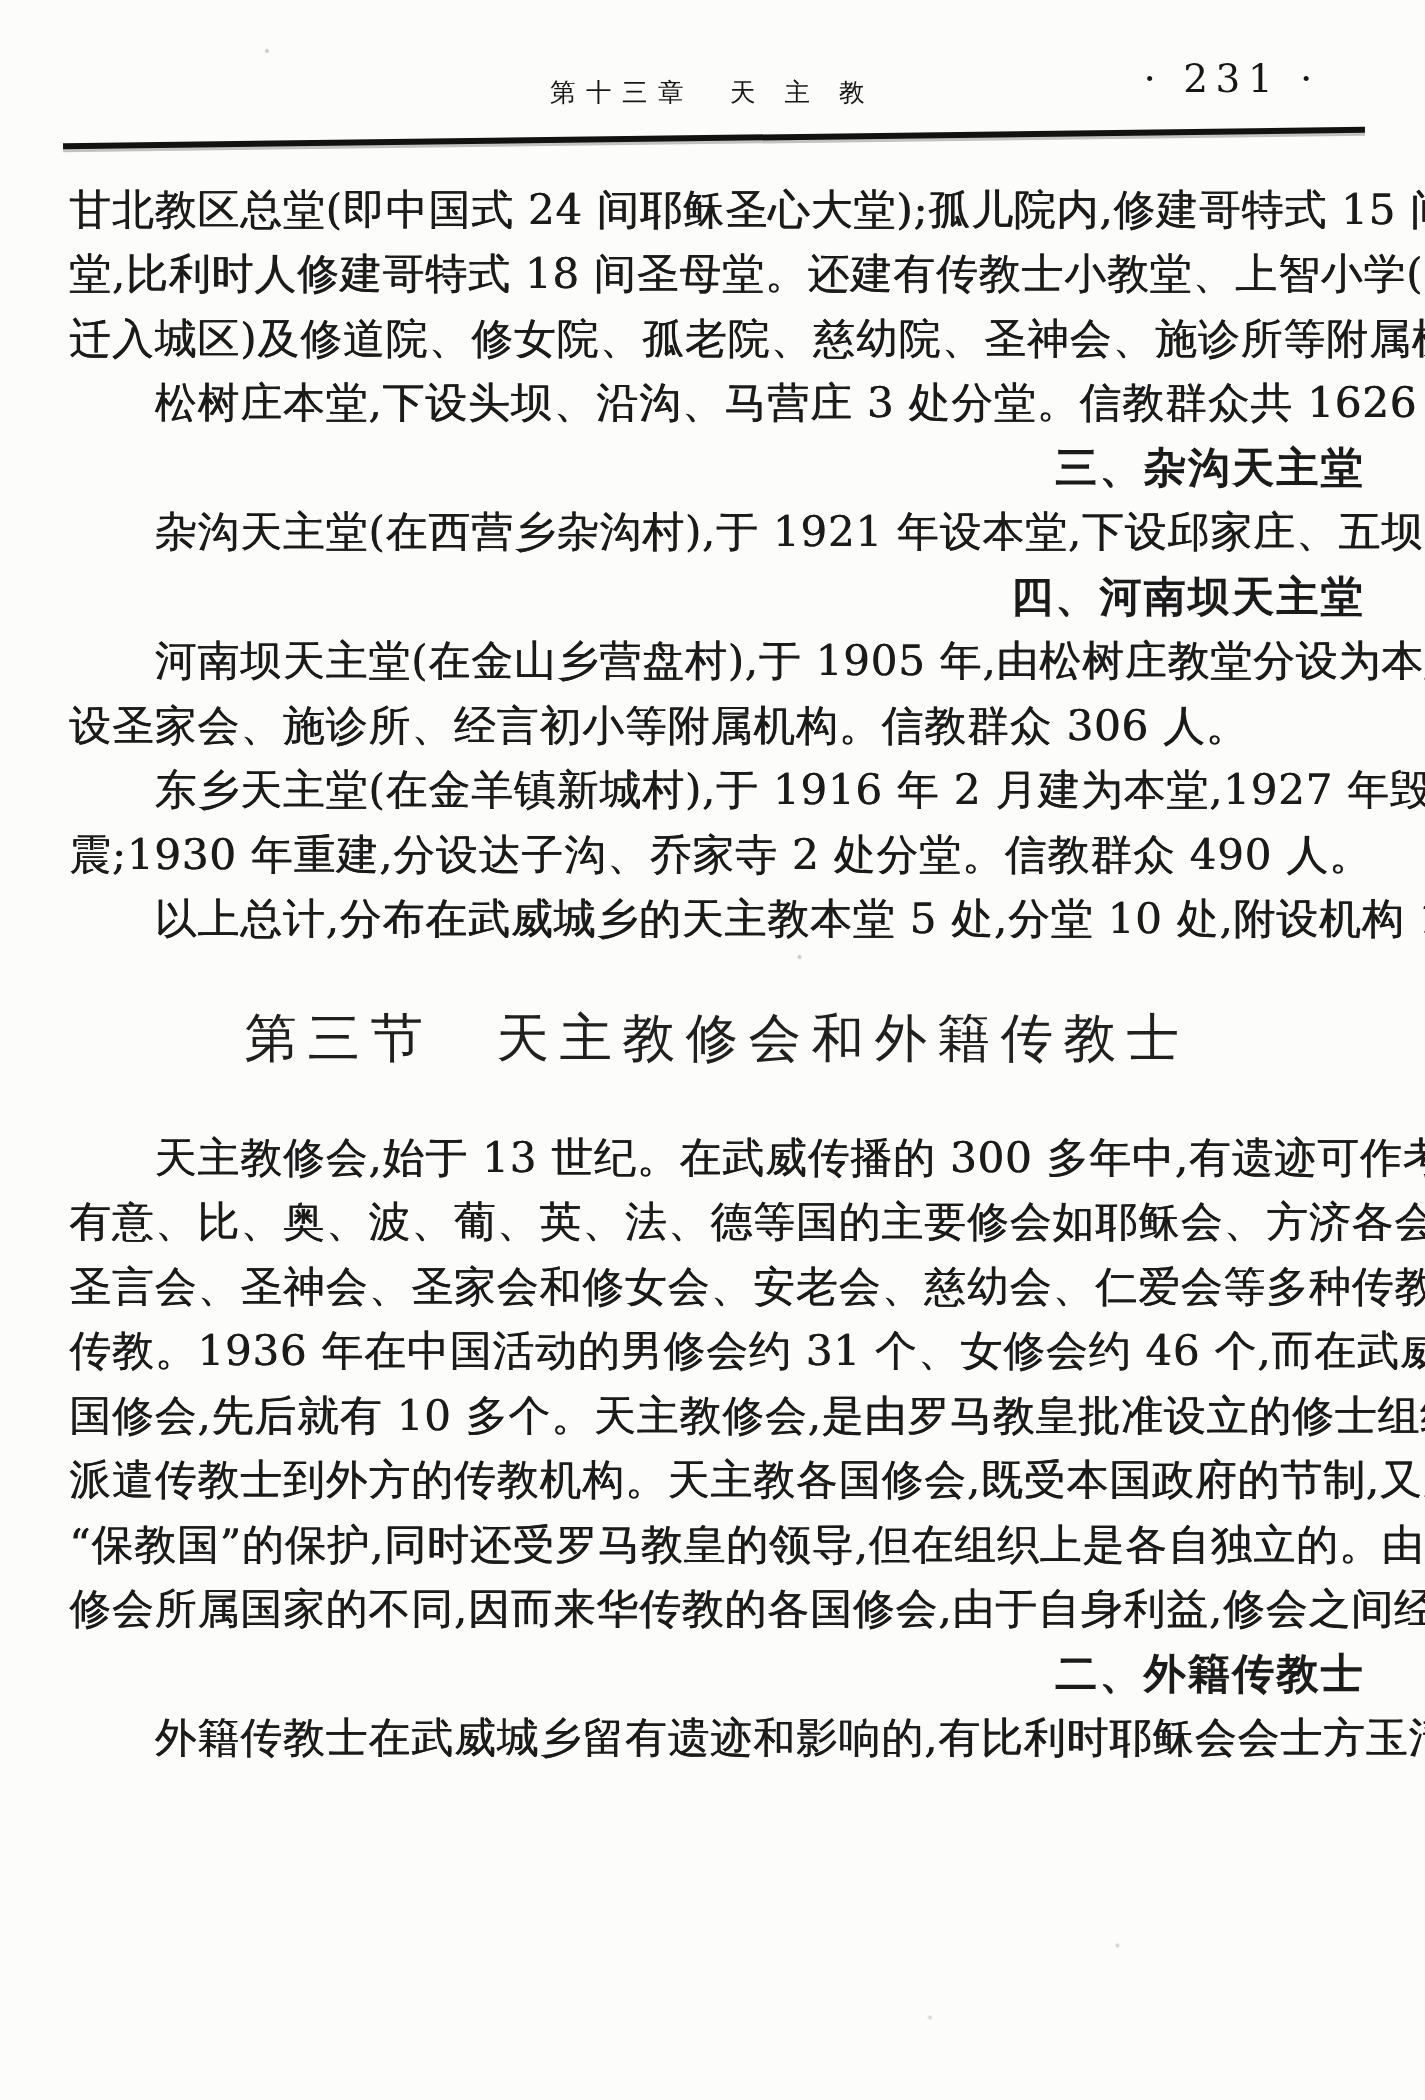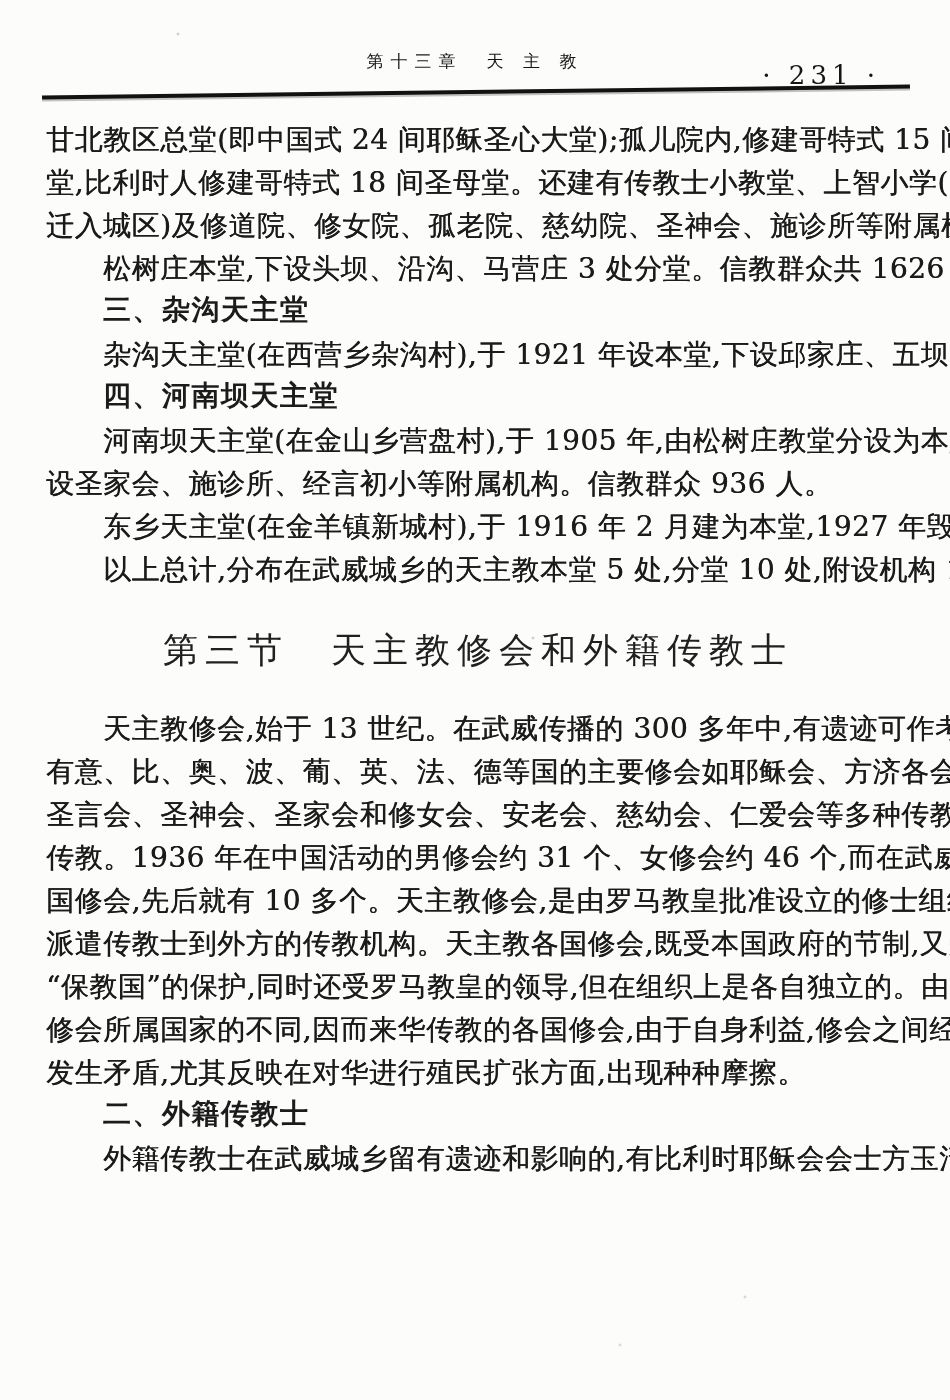--- a/index.html
+++ b/index.html
@@ -29,21 +29,21 @@
     top: 50px;
     left: 0;
     width: 100%;
     text-align: center;
     font-size: 17px;
     letter-spacing: 7px;
     color: #161616;
   }
   .pagenum {
     position: absolute;
-    top: 60px;
+    top: 38px;
     right: 70px;
     font-size: 26px;
     letter-spacing: 5px;
     color: #161616;
     margin-left: 20px;
   }
   .rule {
     position: absolute;
     left: 42px;
     top: 90px;
@@ -61,24 +61,25 @@
   }
   .line {
     font-size: 28px;
     line-height: 43px;
     letter-spacing: 0.5px;
     white-space: nowrap;
     text-shadow: 0.4px 0 0 currentColor;
   }
   .line.indent { padding-left: 57px; }
   .line.heading {
-    font-family: Liberation Mono, monospace;
+    font-family: Liberation Sans, sans-serif;
     font-weight: bold;
     letter-spacing: 1.5px;
     text-shadow: none;
+    text-align: right;
   }
   .line.section-title {
     font-size: 35px;
     line-height: 42px;
     text-align: center;
     letter-spacing: 7px;
     white-space: normal;
     margin: 38px 0 36px 0;
     text-shadow: none;
     color: #202020;
@@ -95,29 +96,29 @@
   <div class="rule"></div>
   <div class="content" id="content">
       <div class="line body">甘北教区总堂(即中国式 24 间耶稣圣心大堂);孤儿院内,修建哥特式 15 间圣婴</div>
       <div class="line body">堂,比利时人修建哥特式 18 间圣母堂。还建有传教士小教堂、上智小学(1929 年</div>
       <div class="line body">迁入城区)及修道院、修女院、孤老院、慈幼院、圣神会、施诊所等附属机构。</div>
       <div class="line body indent">松树庄本堂,下设头坝、沿沟、马营庄 3 处分堂。信教群众共 1626 人。</div>
       <div class="line heading indent">三、杂沟天主堂</div>
       <div class="line body indent">杂沟天主堂(在西营乡杂沟村),于 1921 年设本堂,下设邱家庄、五坝、胡家</div>
       <div class="line heading indent">四、河南坝天主堂</div>
       <div class="line body indent">河南坝天主堂(在金山乡营盘村),于 1905 年,由松树庄教堂分设为本堂,附</div>
-      <div class="line body">设圣家会、施诊所、经言初小等附属机构。信教群众 936 人。</div>
+      <div class="line body">设圣家会、施诊所、经言初小等附属机构。信教群众 306 人。</div>
       <div class="line body indent">东乡天主堂(在金羊镇新城村),于 1916 年 2 月建为本堂,1927 年毁于大地</div>
+      <div class="line body">震;1930 年重建,分设达子沟、乔家寺 2 处分堂。信教群众 490 人。</div>
       <div class="line body indent">以上总计,分布在武威城乡的天主教本堂 5 处,分堂 10 处,附设机构 14 个,</div>
       <div class="line section-title">第三节　天主教修会和外籍传教士</div>
       <div class="line body indent">天主教修会,始于 13 世纪。在武威传播的 300 多年中,有遗迹可作考查的</div>
       <div class="line body">有意、比、奥、波、葡、英、法、德等国的主要修会如耶稣会、方济各会、圣母圣心会、</div>
       <div class="line body">圣言会、圣神会、圣家会和修女会、安老会、慈幼会、仁爱会等多种传教组织在武</div>
       <div class="line body">传教。1936 年在中国活动的男修会约 31 个、女修会约 46 个,而在武威传教的各</div>
       <div class="line body">国修会,先后就有 10 多个。天主教修会,是由罗马教皇批准设立的修士组织,是</div>
       <div class="line body">派遣传教士到外方的传教机构。天主教各国修会,既受本国政府的节制,又受</div>
       <div class="line body">“保教国”的保护,同时还受罗马教皇的领导,但在组织上是各自独立的。由于各</div>
       <div class="line body">修会所属国家的不同,因而来华传教的各国修会,由于自身利益,修会之间经常</div>
-      <div class="line body">发生矛盾,尤其反映在对华进行殖民扩张方面,出现种种摩擦。</div>
       <div class="line heading indent">二、外籍传教士</div>
       <div class="line body indent">外籍传教士在武威城乡留有遗迹和影响的,有比利时耶稣会会士方玉清,圣</div>
     </div>
 </div>
 
 </body></html>

